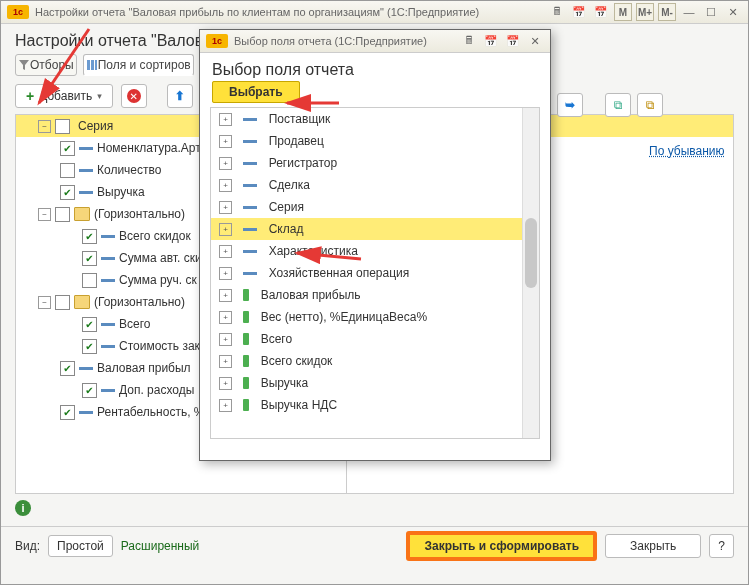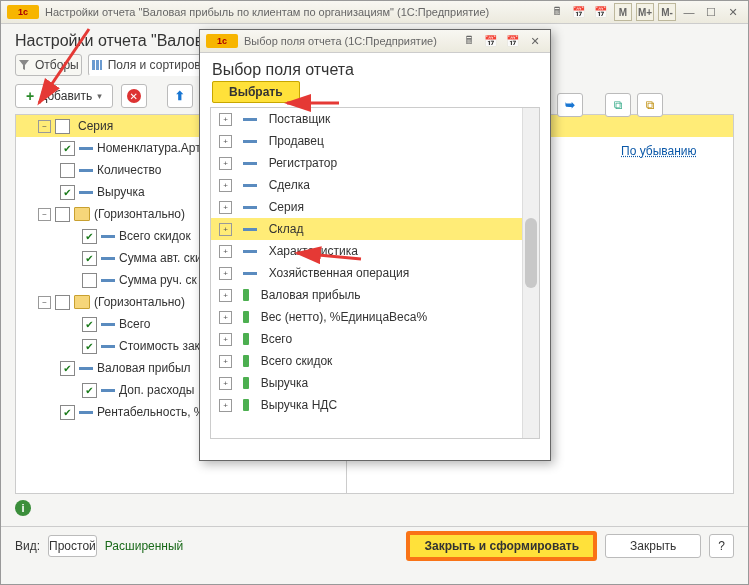--- a/index.html
+++ b/index.html
@@ -1,25 +1,25 @@
 <!DOCTYPE html>
 <html><head>
 <meta charset="utf-8">
 <style>
 html,body{margin:0;padding:0;font-family:Arial,sans-serif;font-size:12px;color:#333;background:#fff}
 .app{width:749px;height:585px;position:relative;background:#f5f5f3;border:1px solid #999;box-sizing:border-box;overflow:hidden}
 .titlebar{height:22px;background:linear-gradient(#f8f7f2,#eceade);border-bottom:1px solid #ccc;display:flex;align-items:center;padding:0 6px;font-size:11px;color:#666}
-.tb-logo{width:32px;height:14px;background:#f7b500;border-radius:2px;margin-right:6px;display:flex;align-items:center;justify-content:center;font-size:9px;color:#a00;font-weight:bold}
+.tb-logo{width:22px;height:14px;background:#f7b500;border-radius:2px;margin-right:6px;display:flex;align-items:center;justify-content:center;font-size:9px;color:#a00;font-weight:bold}
 .tb-spacer{flex:1}
 .tb-icon{width:16px;height:16px;margin-left:4px;display:flex;align-items:center;justify-content:center;border:1px solid transparent;cursor:pointer;font-size:11px}
 .tb-icon.boxed{border:1px solid #bdb89c;background:#f4f2e6}
 .mtext{font-weight:bold;font-size:10px;letter-spacing:0}
 .header{padding:8px 14px 4px 14px;font-size:16px;color:#333}
 .tabs{display:flex;gap:6px;padding:0 14px}
-.tab{border:1px solid #bbb;background:#f7f7f3;padding:3px 2px;border-radius:3px;display:flex;align-items:center;gap:5px;cursor:pointer;font-size:12px;color:#444}
+.tab{border:1px solid #bbb;background:#f7f7f3;padding:3px 2px;border-radius:3px;display:flex;align-items:center;cursor:pointer;font-size:12px;color:#444}
 .tab.active{background:#fff;border-bottom-color:#fff;position:relative;z-index:2}
 .tab .ic{width:12px;height:12px}
 .toolbar{display:flex;gap:8px;align-items:center;padding:8px 14px 6px 14px}
 .btn{border:1px solid #bbb;background:#fff;border-radius:3px;padding:3px 10px;display:flex;align-items:center;gap:5px;cursor:pointer;font-size:12px}
 .ibtn{width:24px;height:22px;border:1px solid #bbb;background:#fff;border-radius:3px;display:flex;align-items:center;justify-content:center;cursor:pointer}
 .plus{color:#2a8a2a;font-weight:bold;font-size:14px}
 .xred{width:14px;height:14px;border-radius:7px;background:#d33;display:inline-flex;align-items:center;justify-content:center;color:#fff;font-size:10px}
 .arrow{color:#1976d2;font-weight:bold}
 .body-cols{display:flex;padding:0 14px;height:380px}
 .tree{width:330px;border:1px solid #ccc;background:#fff;overflow:auto;font-size:12px}
@@ -187,29 +187,29 @@
           <span class="cb on"></span>
           <span class="dash"></span>
           <span>Рентабельность, %</span>
         </div>
       </div>
     <div class="colr">
       <div class="row hdr" style="justify-content:flex-end;padding-right:8px"></div>
     </div>
   </div>
 
-  <span class="backlink" style="left:620px;top:143px">По убыванию</span>
+  <span class="backlink" style="left:648px;top:143px">По убыванию</span>
 
   <div class="noteline">
     <span class="info-ic">i</span>
   </div>
 
   <div class="footer">
     <span>Вид:</span>
-    <span class="btn-light" style="padding:3px 0">Простой</span>
+    <span class="btn-light" style="padding:3px 8px">Простой</span>
     <span class="linklike">Расширенный</span>
     <span class="sp"></span>
     <span class="btn-yellow">Закрыть и сформировать</span>
     <span class="btn-light">Закрыть</span>
     <span class="btn-light" style="padding:4px 8px">?</span>
   </div>
 
   <div style="position:absolute;left:556px;top:92px;display:flex;gap:6px">
     <div class="ibtn">
         <span class="arrow" style="color:#1976d2">➥</span>

